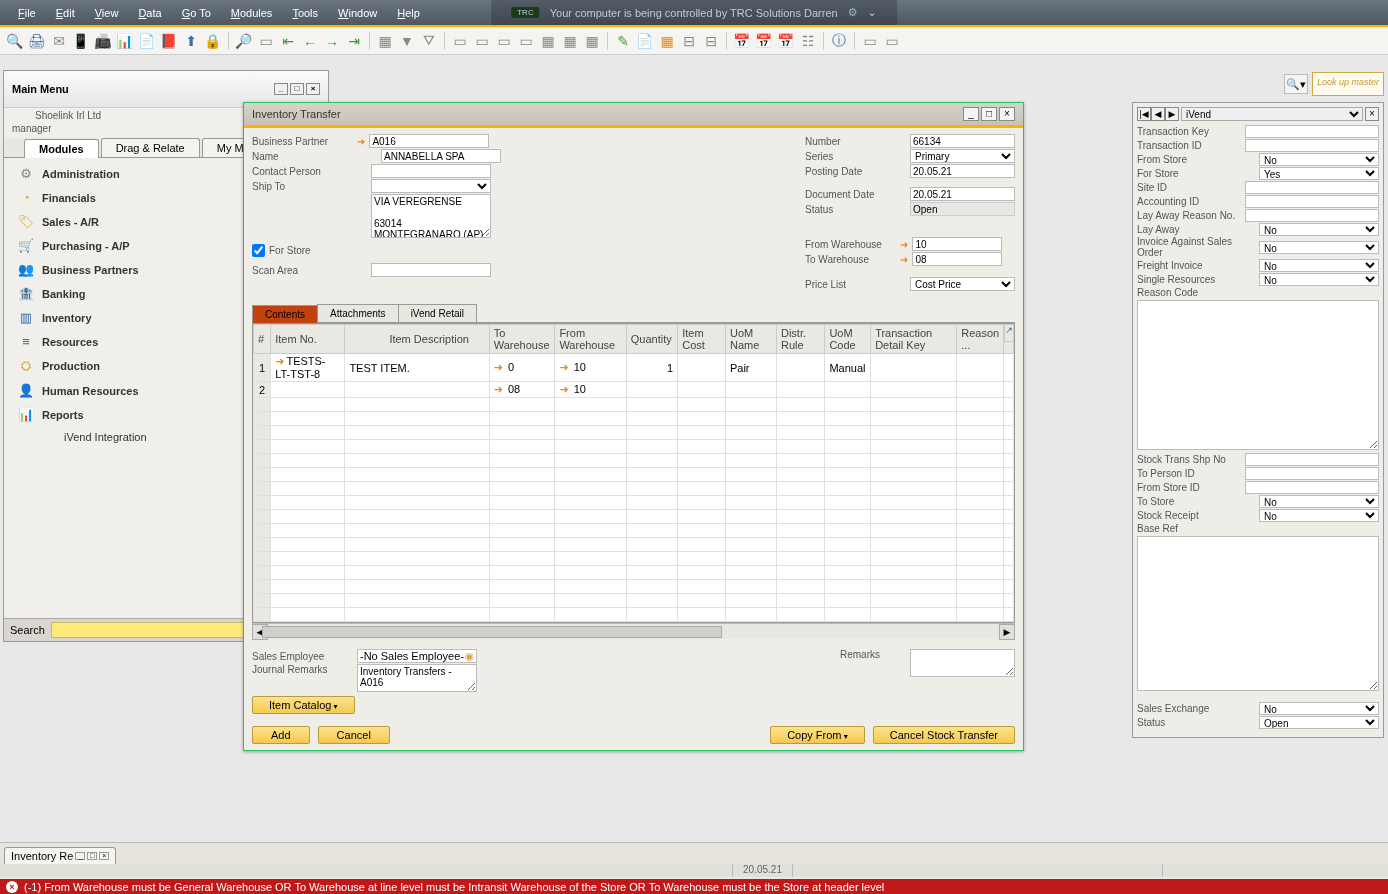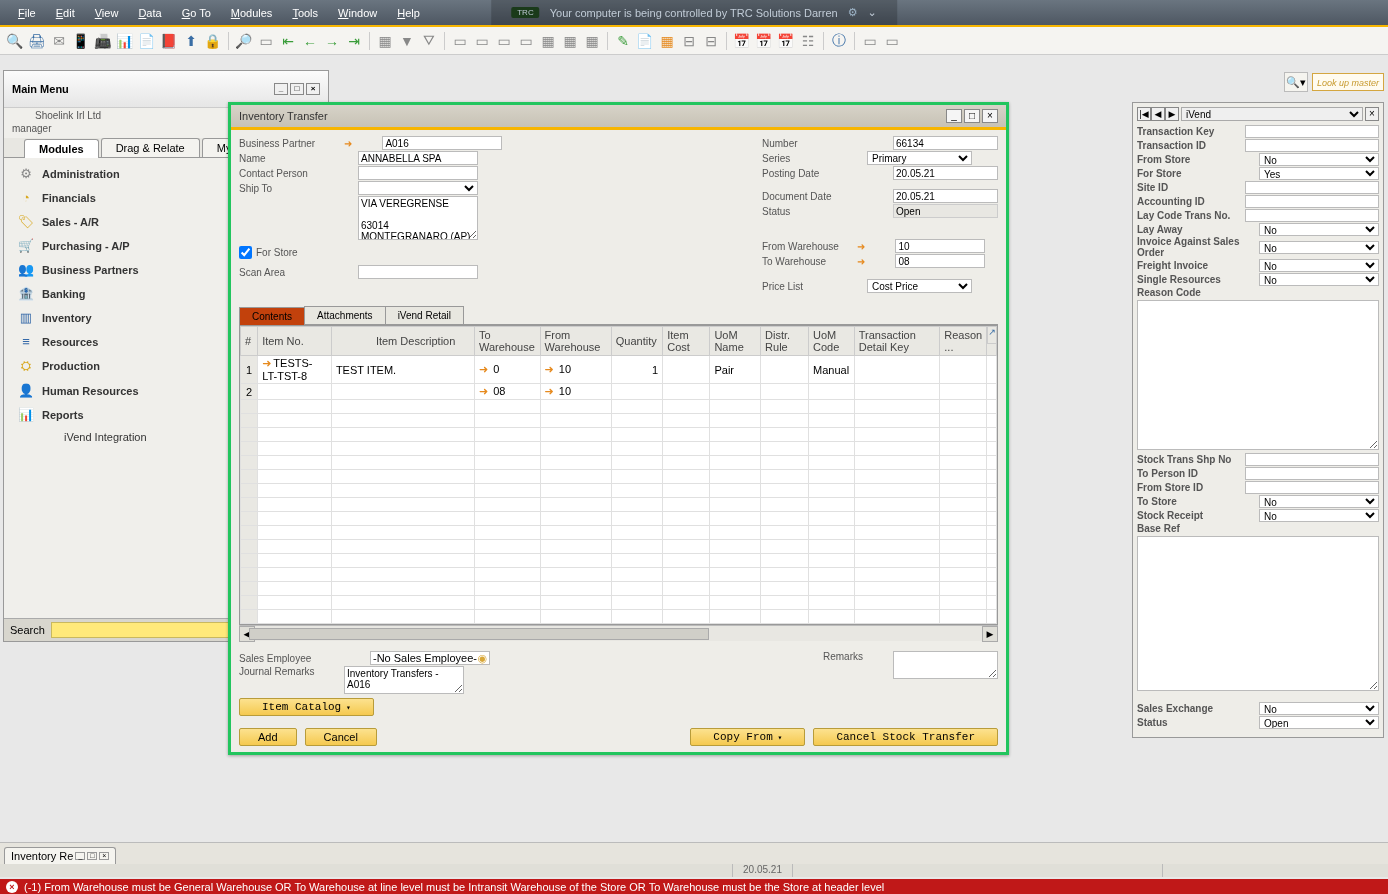--- a/index.html
+++ b/index.html
@@ -38,32 +38,32 @@
 .mm-list { padding: 4px; background:#f0efeb; min-height:460px;}
 .mm-row { display:flex; align-items:center; padding:4px 8px; cursor:pointer; border-bottom: 1px solid transparent;}
 .mm-row .ico { width:20px; display:inline-flex; justify-content:center; font-size:13px; }
 .mm-row .lbl { font-weight:bold; color:#333; margin-left:6px;}
 .mm-row.indent { padding-left: 30px; }
 .mm-row.indent .lbl { font-weight:normal; }
 .mm-search { background:#d8d6ce; padding:3px 6px; display:flex; align-items:center; gap:6px; border-top:1px solid #aaa;}
 .mm-search input { flex:1; background:#ffe97a; border:1px solid #c9b85e; height:16px; padding: 0 2px;}
 
 
-.inv-window { position: absolute; top: 47px; left: 228px; width: 781px; background:#eeede8; border:3px solid #22c55e; box-shadow: 0 1px 3px rgba(0,0,0,0.3);}
+.inv-window { position: absolute; top: 47px; left: 243px; width: 781px; background:#eeede8; border:1px solid #22c55e; box-shadow: 0 1px 3px rgba(0,0,0,0.3);}
 .inv-title { background: linear-gradient(#d7d3c8, #c7c2b5); padding:4px 8px; font-size:12px; display:flex; justify-content:space-between; align-items:center;}
 .inv-title-txt { font-weight:normal; color:#333;}
 .inv-winbtns { display:flex; gap:2px;}
 .inv-winbtn { width:16px; height:14px; border:1px solid #888; background:#f5f5f5; text-align:center; font-size:10px; line-height:12px; cursor:pointer;}
 .inv-orange { height:3px; background:#f7b500;}
 .inv-body { padding: 6px 8px; }
 .inv-header { display:flex; justify-content:space-between; margin-bottom:6px;}
 .inv-col { }
 .fld-row { display:flex; align-items:center; min-height:14px; margin-bottom:1px;}
 .fld-lbl { width: 105px; color:#555; font-size:10px;}
-.fld-in { width: 120px; height:14px; border:1px solid #bbb; background:#fff; padding:0 2px; font-size:10px; display:flex; align-items:center;margin-left:26px;}
+.fld-in { width: 120px; height:14px; border:1px solid #bbb; background:#fff; padding:0 2px; font-size:10px; display:flex; align-items:center;}
 .fld-in.ro { background:#e8e7e2; border-color:#ccc;}
 .fld-arrow { color:#e68a1e; margin-right:4px; font-size:10px;}
 .fld-sel { width:120px; height:14px; border:1px solid #bbb; background:#fff; font-size:10px;}
 .fld-ta { width: 120px; height:44px; border:1px solid #bbb; background:#fff; font-size:10px; padding:1px 2px;}
 .chk-row { display:flex; align-items:center; margin:6px 0;}
 .chk-row input { margin-right:4px;}
 .chk-row label { font-size:10px; color:#555;}
 
 
 .grid-tabs { display:flex; border-bottom:1px solid #999; margin-top:12px;}
@@ -77,38 +77,38 @@
 .grid-hscroll { border-top:1px solid #bbb; height:16px; background:#e8e7e2; position:relative; display:flex;}
 .grid-hscroll .thumb { position:absolute; left:10px; width:460px; height:12px; top:2px; background:#d0cfc8; border:1px solid #aaa;}
 .grid-hscroll .arr { width:16px; height:16px; background:#e0dfd8; border:1px solid #aaa; text-align:center; line-height:14px; font-size:9px;}
 .grid-hscroll .arr.r { margin-left:auto;}
 .grid .arrow-o { color:#e68a1e; margin-right:2px;}
 
 
 .inv-footer { margin-top:10px;}
 .inv-footer .fld-lbl { width:105px;}
 .btn { background:linear-gradient(#fce28f,#f5c94f); border:1px solid #b89c3a; padding:2px 18px; cursor:pointer; font-size:11px; border-radius:2px;}
-.btn.wide { padding: 2px 22px; font-family: Liberation Mono, monospace;}
+.btn.wide { padding: 2px 16px;}
 .inv-actions { display:flex; justify-content:space-between; margin-top:12px; align-items:center;}
 .inv-actions .left-btns, .inv-actions .right-btns { display:flex; gap:8px;}
 .drop-btn::after { content:" ▾"; font-size:8px;}
 
 
 .search-right { position:absolute; top:17px; right:4px; display:flex; gap:4px; align-items:center;}
 .srch-btn { width:24px; height:20px; border:1px solid #bbb; background:#f5f4ef; font-size:11px; cursor:pointer;}
-.lookup { width:72px; height:18px; border:1px solid #d4a640; background:#fffbef; color:#c79a2e; font-style:italic; font-size:9px; text-align:center; line-height:18px;}
+.lookup { width:72px; height:24px; border:1px solid #d4a640; background:#fffbef; color:#c79a2e; font-style:italic; font-size:9px; text-align:center; line-height:18px;}
 
 
 .ivend-panel { position:absolute; top:47px; right:4px; width:252px; background:#eeede8; border:1px solid #999; padding:4px 4px 8px;}
 .ivend-nav { display:flex; align-items:center; gap:0; margin-bottom:3px;}
 .ivend-nav .navbtn { width:14px; height:14px; border:1px solid #888; background:#f0f0f0; font-size:9px; line-height:12px; text-align:center;}
 .ivend-sel { flex:1; height:14px; border:1px solid #aaa; font-size:10px; margin-left:2px;}
 .ivend-close { width:14px; height:14px; border:1px solid #888; background:#f0f0f0; font-size:10px; line-height:12px; text-align:center; margin-left:2px;}
 .iv-row { display:flex; align-items:center; min-height:14px; margin-bottom:0px;}
-.iv-lbl { width:122px; font-size:10px; color:#555;font-weight:bold;}
+.iv-lbl { width:122px; font-size:10px; color:#555;}
 .iv-in { flex:1; height:13px; border:1px solid #bbb; background:#fff; font-size:10px;}
 .iv-sel-s { flex:1; height:13px; border:1px solid #bbb; background:#fff; font-size:10px;}
 .iv-ta { width:100%; height: 150px; border:1px solid #bbb; background:#fff; margin-top:2px;}
 .iv-ta2 { width:100%; height: 155px; border:1px solid #bbb; background:#fff; margin-top:2px;}
 .iv-gap { height:8px;}
 
 
 .taskbar { position:absolute; bottom:30px; left:0; right:0; height: 22px; background:#e6e4dd; border-top:1px solid #bbb; display:flex; align-items:flex-end; padding:0 4px;}
 .task-tab { border:1px solid #999; border-bottom:none; background:#f5f4ef; padding:2px 6px; border-radius: 3px 3px 0 0; display:flex; align-items:center; gap:2px; font-size:10px;}
 .task-tab .mini { width:10px; height:8px; border:1px solid #999; font-size:7px; line-height:6px; text-align:center;}
@@ -287,21 +287,21 @@
       <div class="inv-header">
 
         <div class="inv-col">
           <div class="fld-row">
             <span class="fld-lbl">Business Partner</span>
             <span class="fld-arrow">➜</span>
             <div class="fld-in">A016</div>
           </div>
           <div class="fld-row">
             <span class="fld-lbl">Name</span>
-            <div class="fld-in" style="margin-left:14px">ANNABELLA SPA</div>
+            <div class="fld-in" style="margin-left:24px">ANNABELLA SPA</div>
           </div>
           <div class="fld-row">
             <span class="fld-lbl">Contact Person</span>
             <div class="fld-in" style="margin-left:14px"></div>
           </div>
           <div class="fld-row">
             <span class="fld-lbl">Ship To</span>
             <select class="fld-sel" style="margin-left:14px"></select>
           </div>
           <div class="fld-row">
@@ -736,21 +736,21 @@
         </div>
         <div class="iv-row">
           <span class="iv-lbl">Site ID</span>
           <input class="iv-in" style="">
         </div>
         <div class="iv-row">
           <span class="iv-lbl">Accounting ID</span>
           <input class="iv-in" style="">
         </div>
         <div class="iv-row">
-          <span class="iv-lbl">Lay Code Trans No.</span>
+          <span class="iv-lbl">Lay Away Reason No.</span>
           <input class="iv-in" style="">
         </div>
         <div class="iv-row">
           <span class="iv-lbl">Lay Away</span>
           <select class="iv-sel-s"><option>No</option></select>
         </div>
         <div class="iv-row">
           <span class="iv-lbl">Invoice Against Sales Order</span>
           <select class="iv-sel-s"><option>No</option></select>
         </div>

